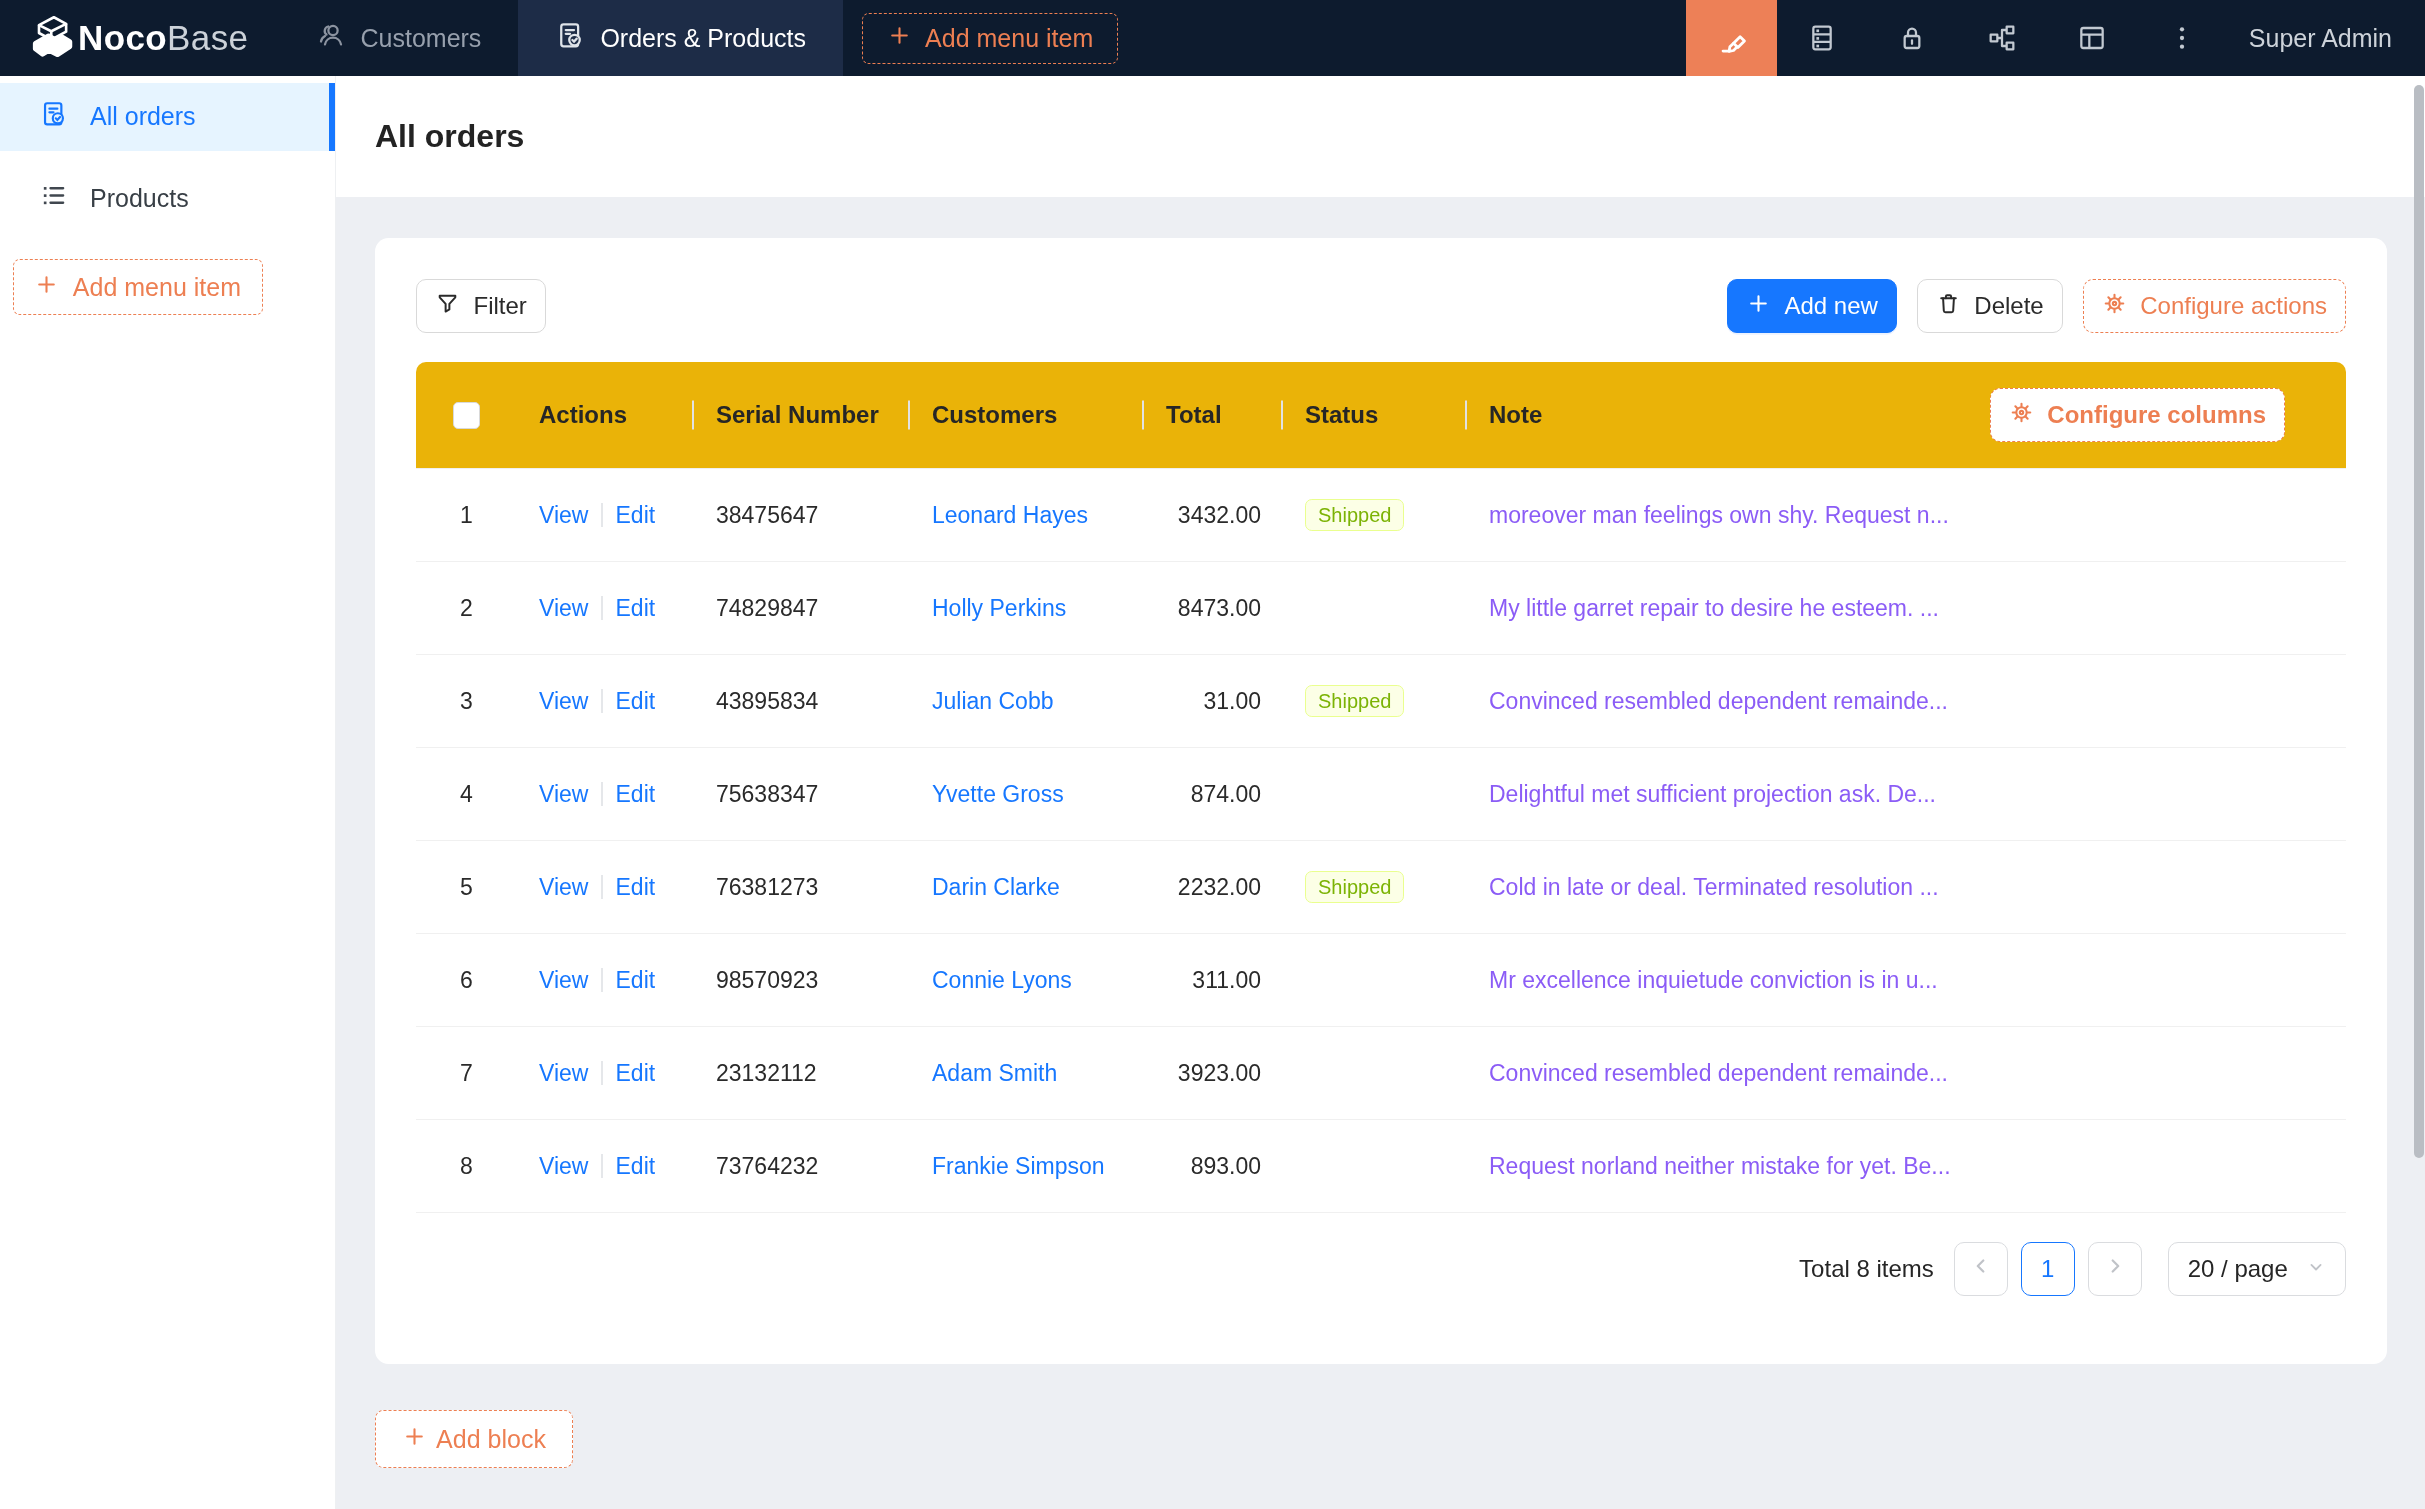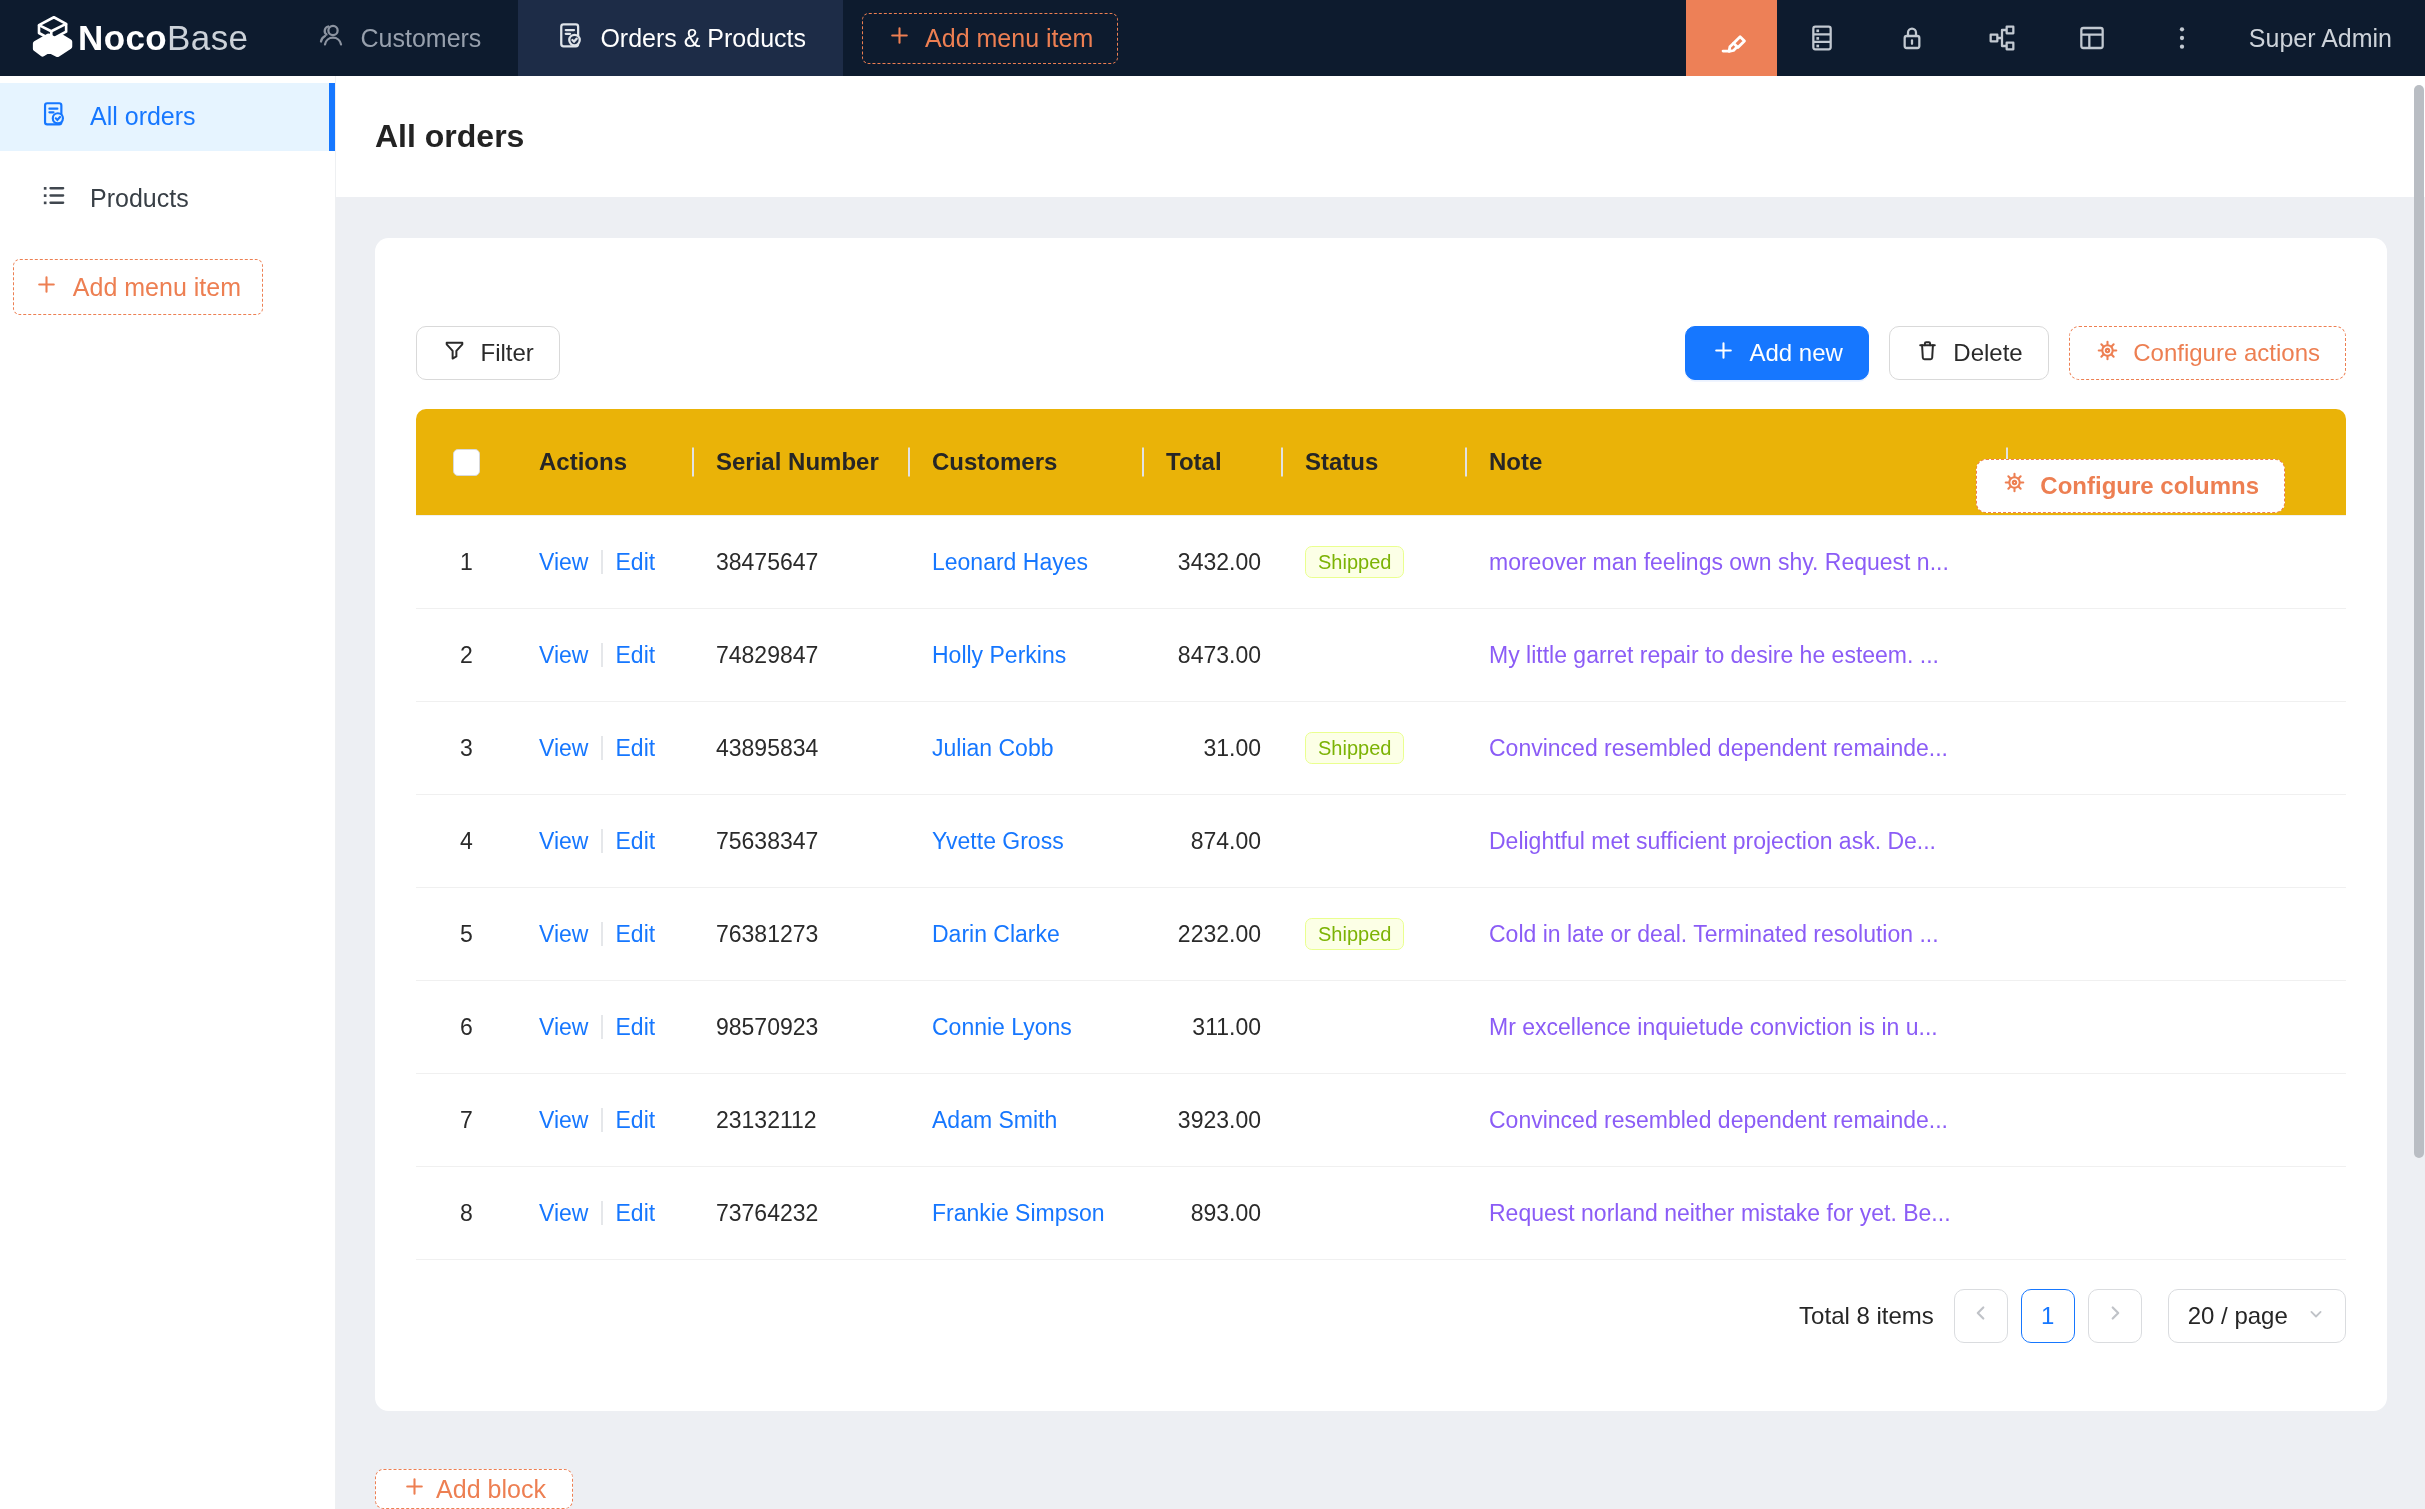--- a/index.html
+++ b/index.html
@@ -37,21 +37,21 @@
 
   .main { flex:1; display:flex; flex-direction:column; min-width:0; }
   .page-header { height:121px; flex:none; background:#ffffff; display:flex; align-items:center; padding-left:39px; }
   .page-title { font-size:32px; font-weight:600; color:#232323; }
   .content { flex:1; background:#edeff3; padding:41px 39px 0 39px; overflow:hidden; }
 
   
   .card { background:#ffffff; border-radius:13.5px; padding:41px 41px 68px 41px; }
   .toolbar { display:flex; align-items:center; }
   .btn { height:54px; display:inline-flex; align-items:center; justify-content:center; gap:13.5px; font-size:24px;
-    border-radius:10px; padding:0 25px; cursor:pointer; white-space:nowrap; background:#fff;margin-top:47px; }
+    border-radius:10px; padding:0 18px; cursor:pointer; white-space:nowrap; background:#fff; }
   .btn-default { border:1.7px solid #d9d9d9; color:#2a2a2a; }
   .btn-primary { background:#1677ff; border:1.7px solid #1677ff; color:#ffffff; box-shadow:0 1.7px 0 rgba(5,95,255,.08); }
   .btn-dashed-orange { border:1.7px dashed #ed7f52; color:#ed7f52; }
   .toolbar-right { margin-left:auto; display:flex; gap:20px; }
 
   
   .table { margin-top:29px; width:100%; }
   .thead { display:flex; align-items:flex-start; height:107px; background:#eab308; border-bottom:1.7px solid #f0f0f0;
     font-size:24px; font-weight:700; color:#262626; border-radius:10px 10px 0 0; }
   .trow { display:flex; align-items:center; height:93px; border-bottom:1.7px solid #f0f0f0; font-size:23px; color:#2a2a2a; }
@@ -76,21 +76,21 @@
 
   
   .pagination { margin-top:29px; display:flex; align-items:center; justify-content:flex-end; gap:13px; font-size:24px; color:#262626; }
   .pg-total { margin-right:6.8px; }
   .pg-btn { width:54px; height:54px; border:1.7px solid #dadcdf; border-radius:10px; background:#fff;
     display:flex; align-items:center; justify-content:center; cursor:pointer; }
   .pg-btn.current { border-color:#1677ff; color:#1677ff; font-size:24px; }
   .pg-select { margin-left:13.5px; height:54px; min-width:172px; border:1.7px solid #dadcdf; border-radius:10px; background:#fff;
     display:flex; align-items:center; gap:18.6px; padding:0 18.6px; cursor:pointer; }
 
-  .add-block { margin-top:58px; width:198px; height:40px; display:flex; align-items:center; justify-content:center; gap:9px;
+  .add-block { margin-top:46px; width:198px; height:58px; display:flex; align-items:center; justify-content:center; gap:9px;
     border:1.7px dashed #ed7f52; border-radius:8.5px; color:#ed7f52; font-size:25px; background:#fff; cursor:pointer; }
 
   
   .scroll-thumb { position:absolute; right:1.7px; top:85px; width:10px; height:1073px; border-radius:5px; background:#b9bdc3; }
 
   svg { flex:none; }
 </style>
 </head>
 <body>
 

